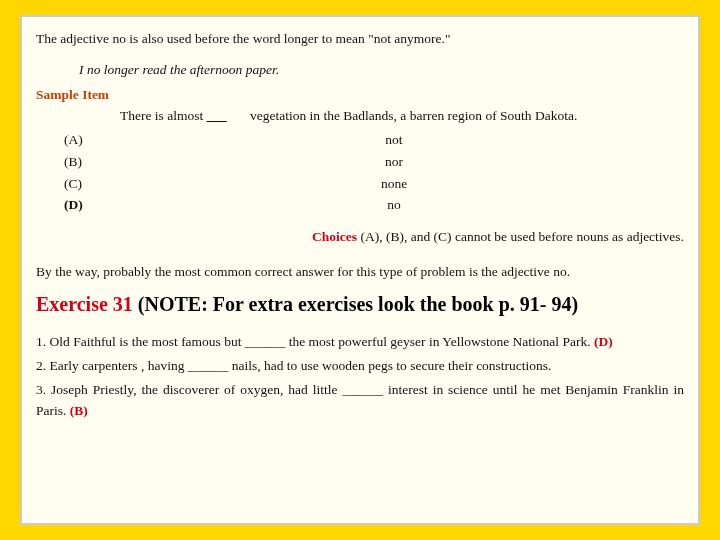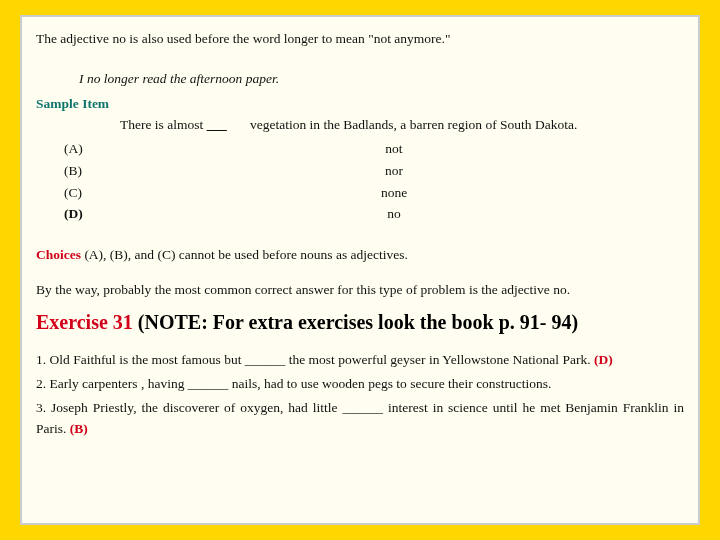--- a/index.html
+++ b/index.html
@@ -16,28 +16,28 @@
       background: #FFFEF0;
       border: 2px solid #ccc;
       width: 680px;
       min-height: 510px;
       padding: 12px 14px;
       font-size: 13.5px;
       line-height: 1.55;
       color: #111;
     }
     .intro-text {
-      margin-bottom: 19px;
+      margin-bottom: 10px;
     }
     .italic-line {
       margin-left: 43px;
       font-style: italic;
     }
     .sample-item-label {
-      color: #0f766e;
+      color: #c2410c;
       font-weight: bold;
     }
     .blank {
       text-decoration: underline;
       display: inline-block;
       min-width: 40px;
     }
     .choices-row {
       display: flex;
       margin-left: 28px;
@@ -117,21 +117,21 @@
     <div class="choices-row">
       <span class="choice-letter">(C)</span>
       <span class="choice-text">none</span>
     </div>
     <div class="choices-row">
       <span class="choice-letter bold"><strong>(D)</strong></span>
       <span class="choice-text">no</span>
     </div>
   </div>
 
-  <div style="margin-top:20px;">
+  <div style="margin-top:11px;text-align:right;">
     <span class="choices-label">Choices</span><span> (A), (B), and (C) cannot be used before nouns as adjectives.</span>
   </div>
 
   <div class="by-the-way">By the way, probably the most common correct answer for this type of problem is the adjective no.</div>
 
   <div class="exercise-heading">
     <span class="exercise-number">Exercise 31</span><span> (NOTE: For extra exercises look the book p. 91- 94)</span>
   </div>
 
   <div class="exercise-list-item">

